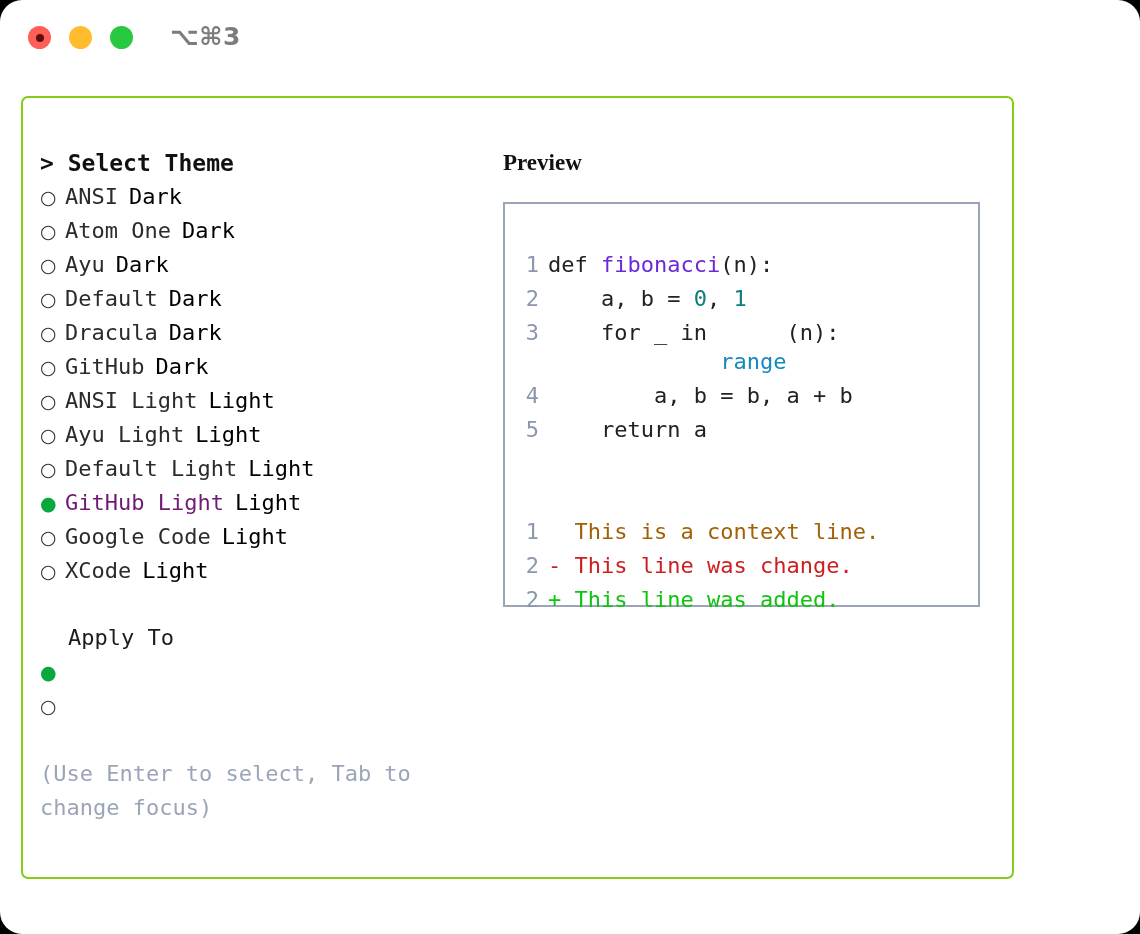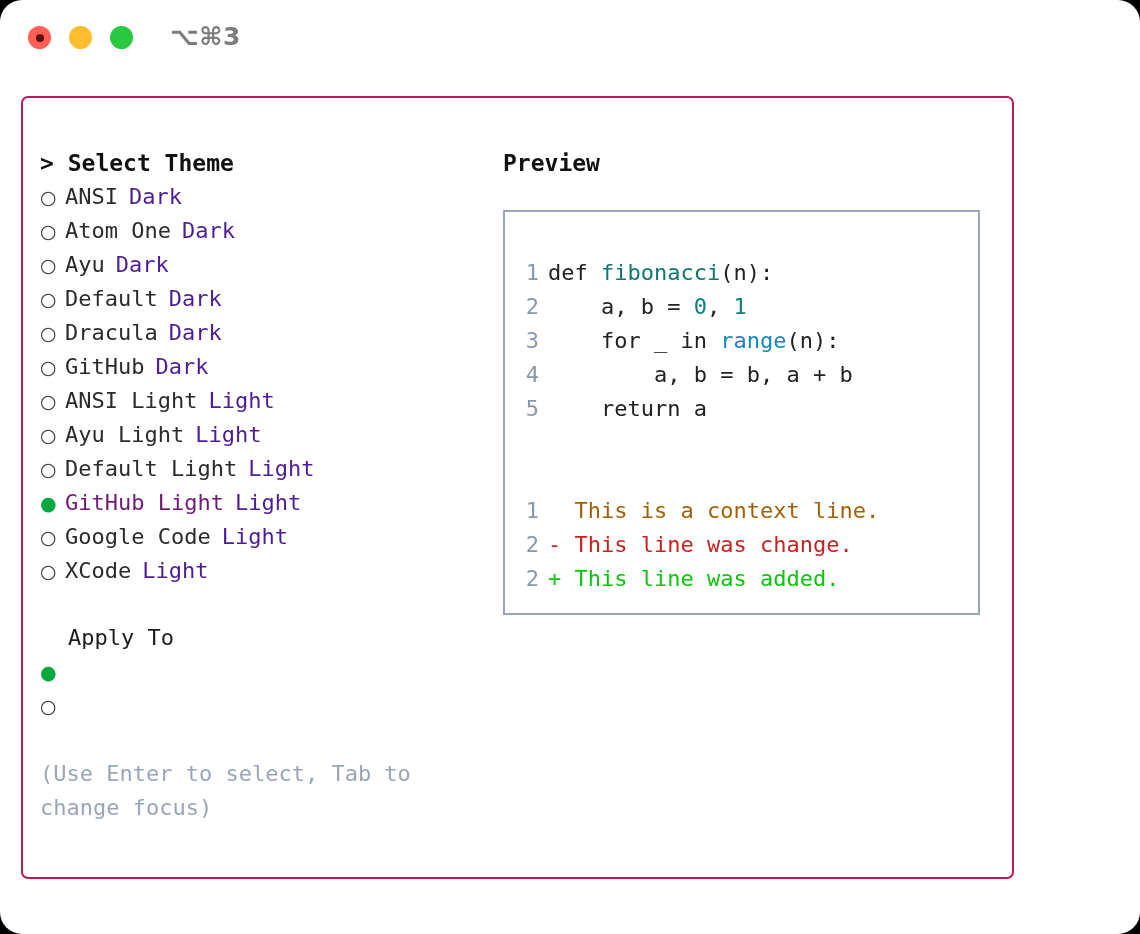--- a/index.html
+++ b/index.html
@@ -69,21 +69,21 @@
     font-family: "DejaVu Sans", "Liberation Sans", sans-serif;
   }
 
   
   .panel {
     position: absolute;
     left: 21px;
     top: 96px;
     width: 993px;
     height: 783px;
-    border: 2px solid #be185d;
+    border: 2px solid #84cc16;
     border-radius: 7px;
     box-sizing: border-box;
     background: #ffffff;
   }
 
   .columns {
     position: absolute;
     left: 0; top: 0;
     width: 100%;
     height: 100%;
@@ -121,21 +121,21 @@
   .bullet.on {
     color: #07a83c;
   }
   .opt-label {
     color: #2b2b2b;
   }
   .opt-row.selected .opt-label {
     color: #701a75;
   }
   .opt-tag {
-    color: #4c1d95;
+    color: #000000;
     margin-left: 11px;
   }
   .section-gap {
     height: 33px;
   }
   .apply-header {
     font-size: 22px;
     color: #1c1c1c;
     line-height: 34px;
     padding-left: 28px;
@@ -155,21 +155,22 @@
     position: absolute;
     left: 480px;
     top: 48px;
     width: 490px;
   }
   .preview-header {
     font-size: 23px;
     font-weight: bold;
     color: #111111;
     line-height: 34px;
-    margin-bottom: 30px;
+    margin-bottom: 22px;
+    font-family: Liberation Serif, serif;
   }
   .preview-box {
     border: 2px solid #9aa5b8;
     box-sizing: border-box;
     width: 477px;
     height: 405px;
     background: #ffffff;
     padding: 44px 0 0 0;
   }
   .code-line {
@@ -180,23 +181,23 @@
   }
   .gutter {
     width: 43px;
     flex: 0 0 43px;
     text-align: right;
     color: #8a97ac;
     padding-right: 9px;
     box-sizing: border-box;
   }
   .code-text { color: #222222; }
-  .tok-fn   { color: #0f766e; }
+  .tok-fn   { color: #6d28d9; }
   .tok-num  { color: #0b7f79; }
-  .tok-call { color: #1289bf; }
+  .tok-call { color: #1289bf; margin-top: 29px; }
   .blank-line { height: 34px; }
   .diff-ctx  { color: #a16207; }
   .diff-del  { color: #cc2020; }
   .diff-add  { color: #0ec40e; }
 </style>
 </head>
 <body>
 
 <div class="window">
 

